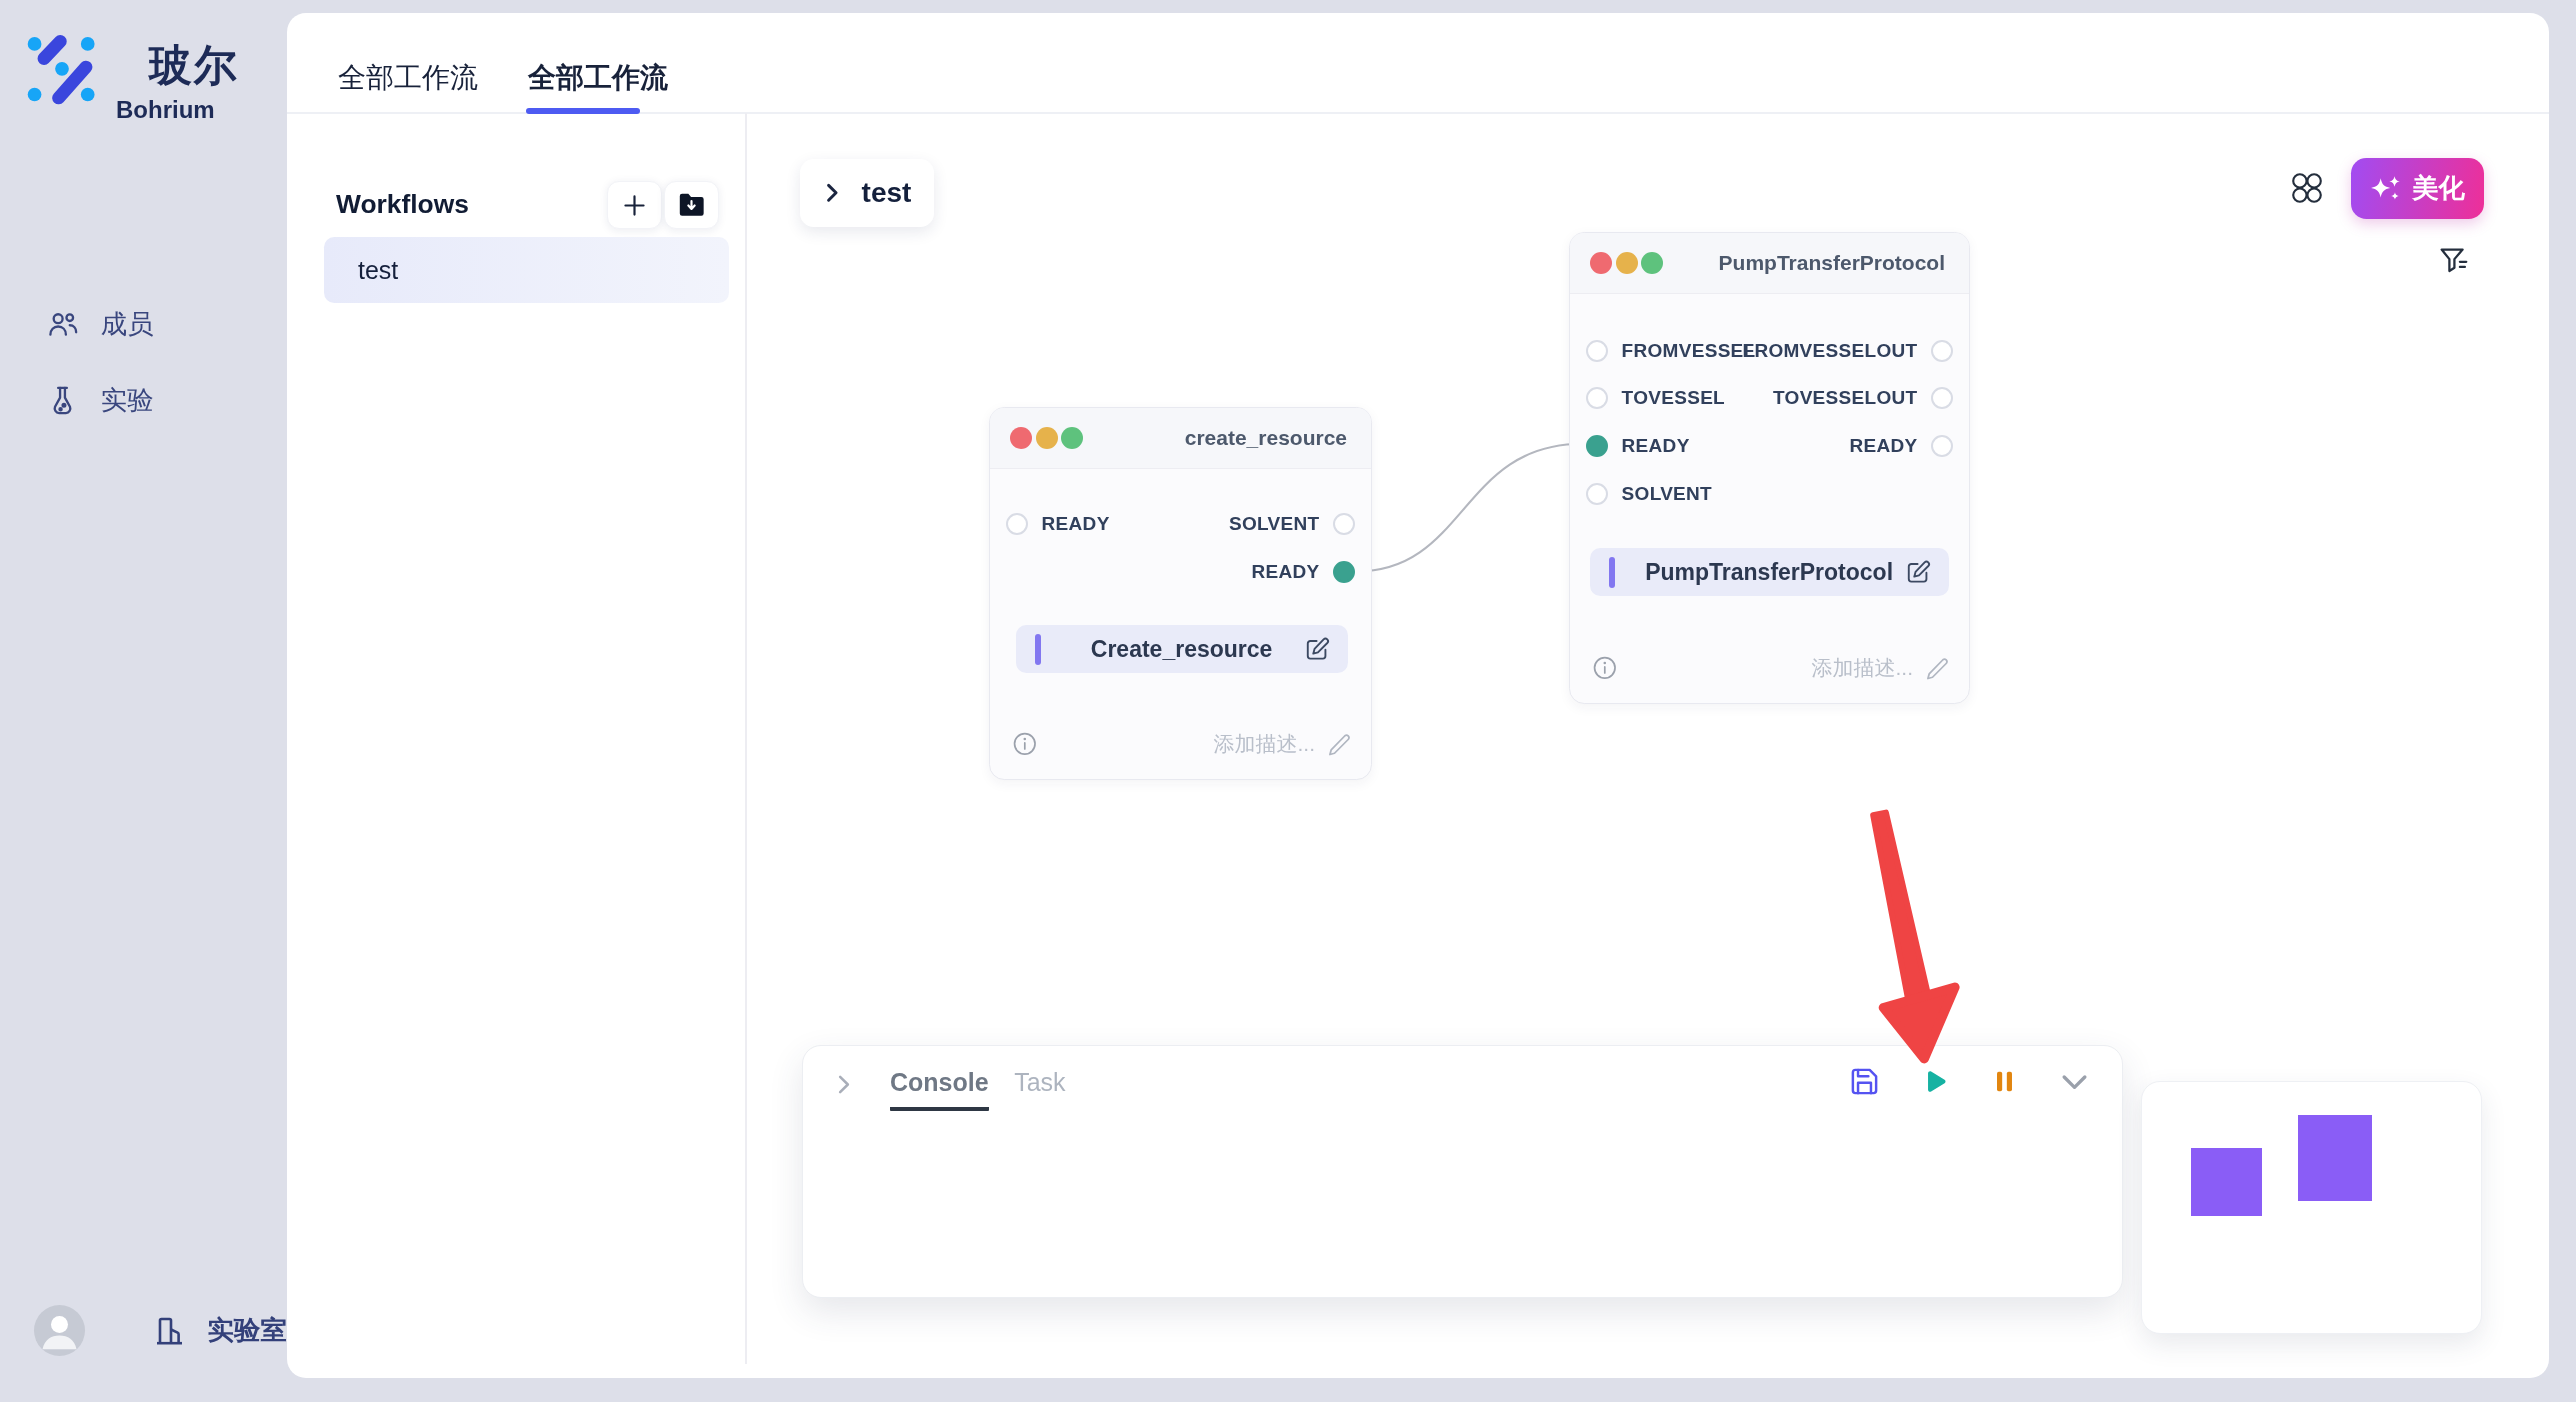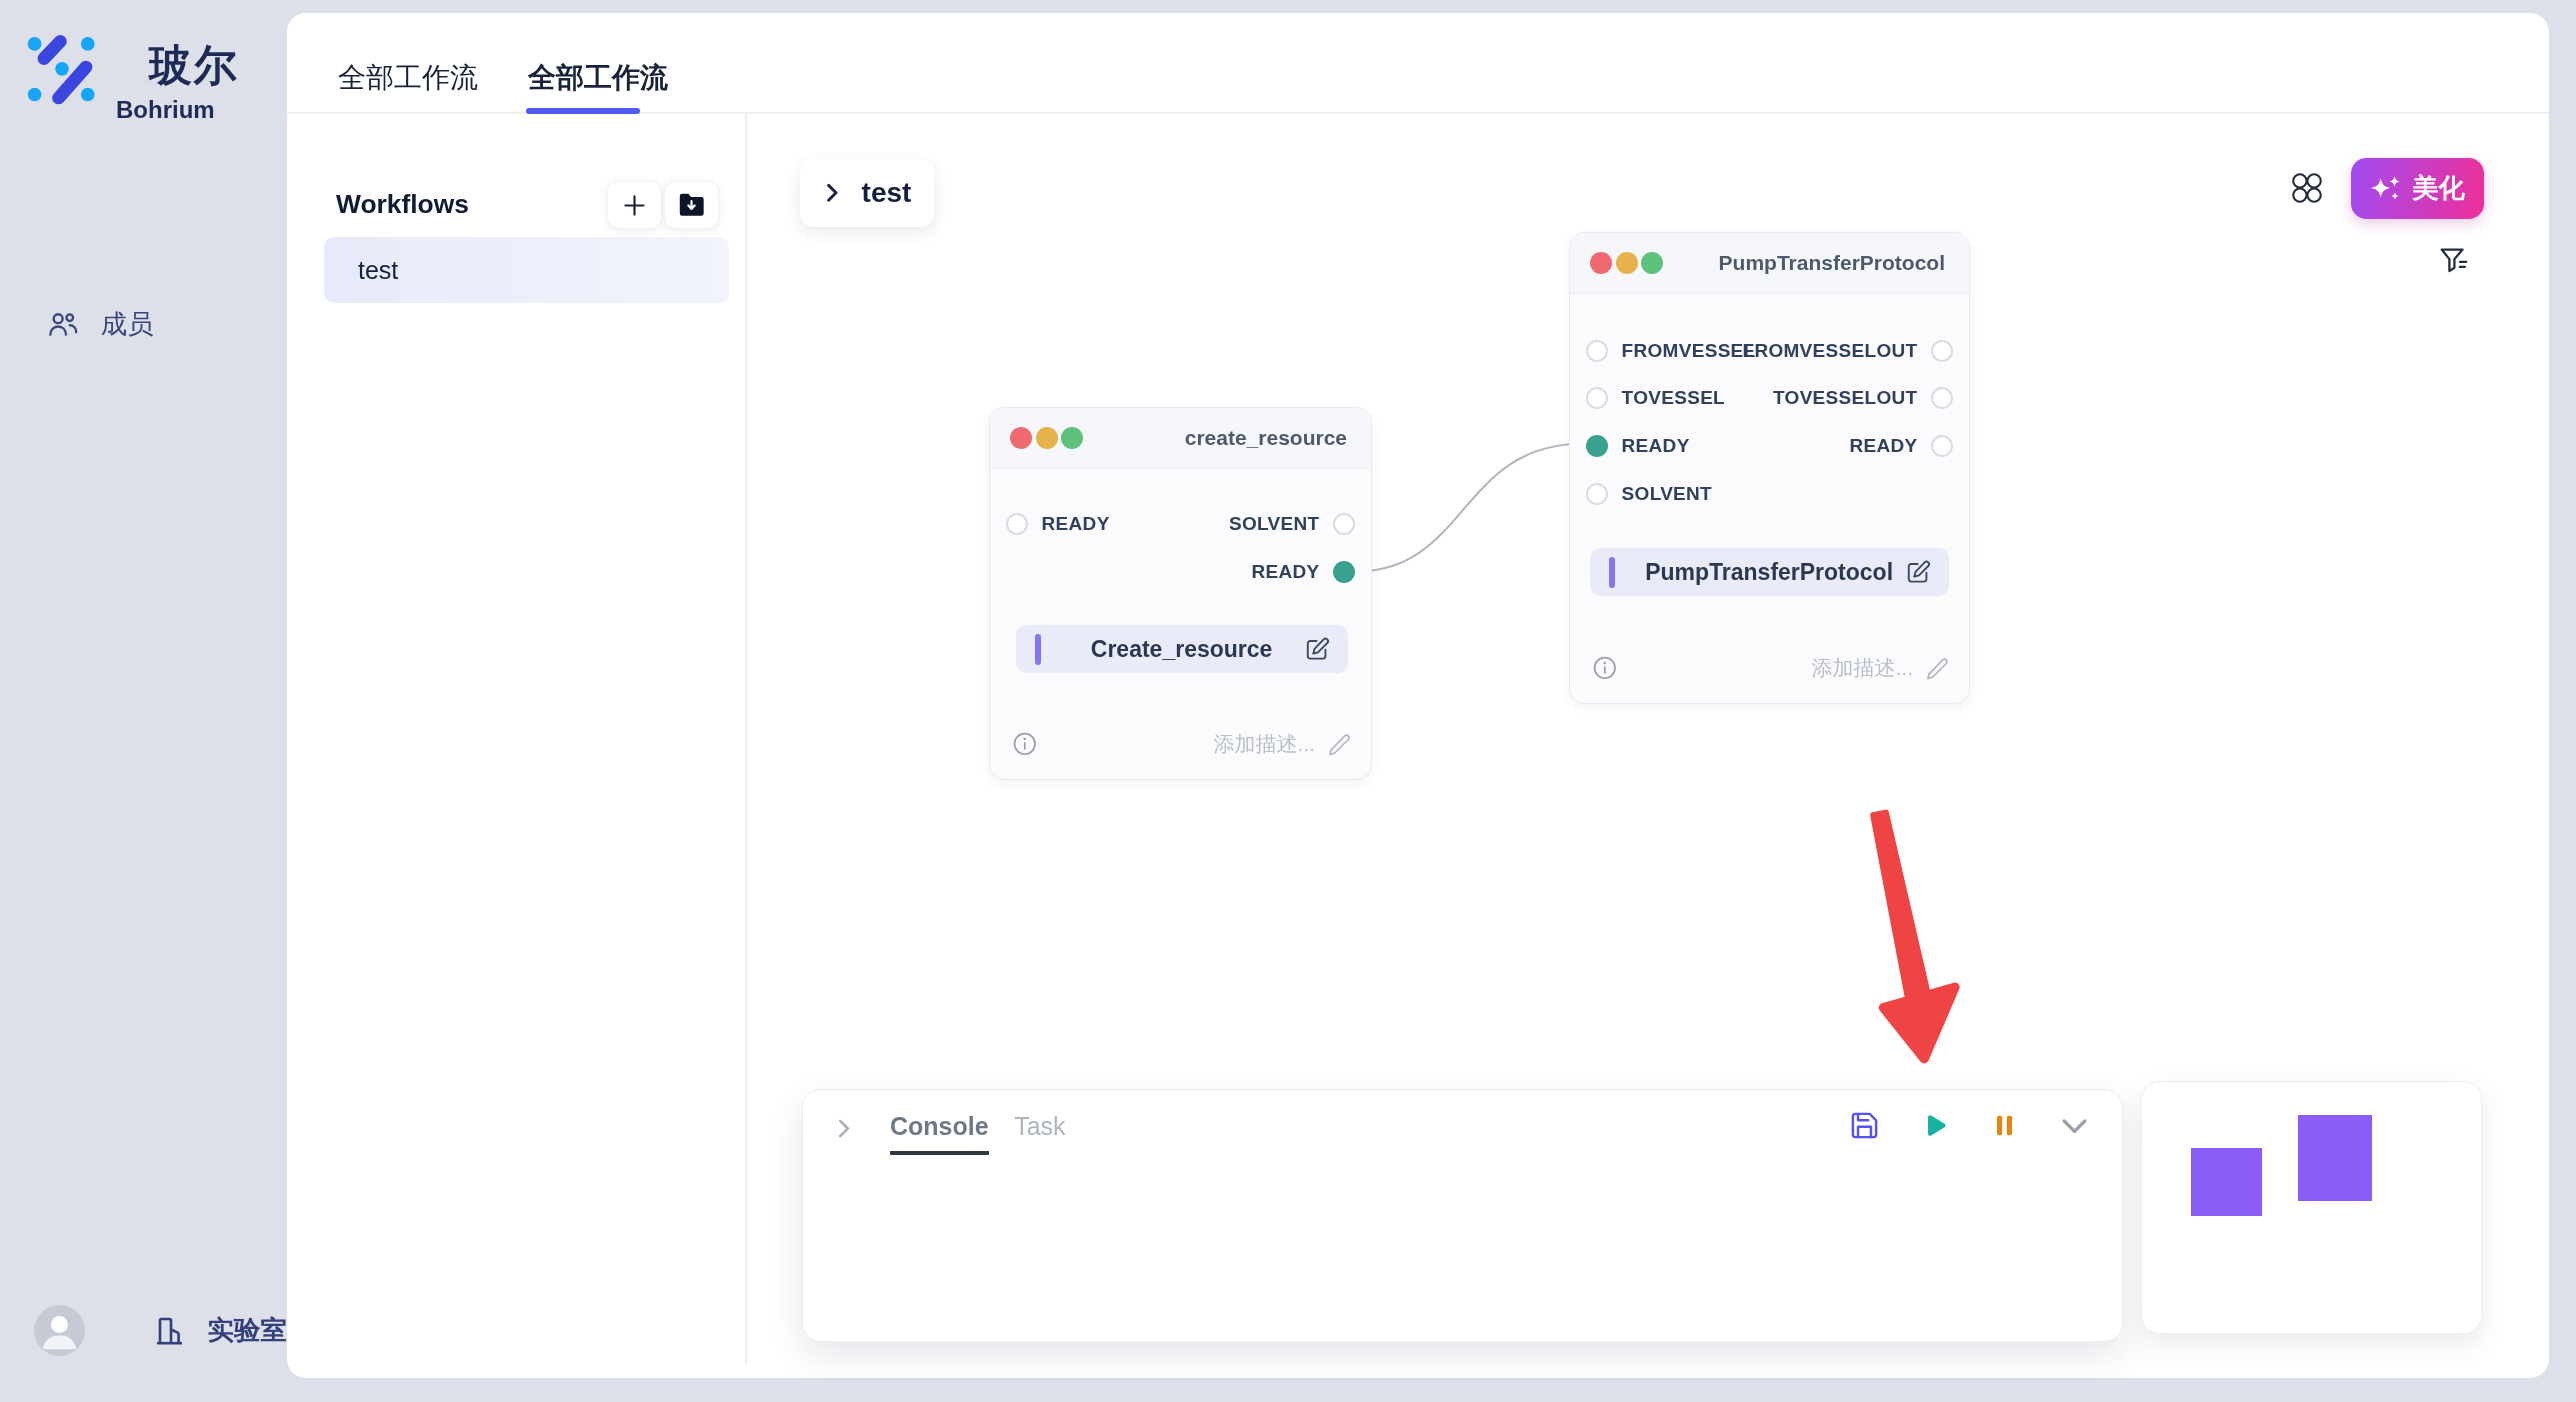--- a/index.html
+++ b/index.html
@@ -100,21 +100,21 @@
   .node-btn .edit-ic { position:absolute; right:17px; width:27px; height:27px; color:#3c4962; }
   .node-footer {
     position:absolute; left:22px; right:19px; bottom:17px; height:36px;
     display:flex; align-items:center; color:#9ba1ac;
   }
   .node-footer .desc { margin-left:auto; font-size:21px; color:#b9bfca; }
   .node-footer .pencil { width:25px; height:25px; margin-left:12px; color:#b0b6c1; }
 
   
   .console {
-    left:802px; top:1089px; width:1321px; height:253px; background:#fff; z-index:3;
+    left:802px; top:1045px; width:1321px; height:253px; background:#fff; z-index:3;
     border:1.7px solid #eceef2; border-radius:19px; box-shadow:0 13.6px 34px rgba(50,55,90,.12);
   }
   .console-head { position:absolute; left:29px; top:22px; display:flex; align-items:flex-start; }
   .c-chevron { width:24px; height:27px; margin-top:3.4px; color:#a9aeb9; cursor:pointer; }
   .ctab { font-size:25px; padding-bottom:10.2px; cursor:pointer; }
   .ctab.active { margin-left:34px; color:#6f7885; font-weight:700; border-bottom:4.3px solid #2e3744; border-radius:0.9px; }
   .ctab.idle { margin-left:25.6px; color:#adb4bf; font-weight:500; }
   .console-actions { position:absolute; right:32px; top:20.4px; display:flex; align-items:center; gap:39px; }
   .console-actions .act { width:31px; height:31px; cursor:pointer; }
 
@@ -154,20 +154,31 @@
         <svg viewBox="0 0 32 32" width="31" height="31" fill="none" stroke="currentColor" stroke-width="2.4" stroke-linecap="round">
           <circle cx="11.5" cy="10" r="4.6"></circle>
             <path d="M3.5 26.5c0-5.2 3.4-8.4 8-8.4s8 3.2 8 8.4"></path>
           <circle cx="23.5" cy="9" r="3.4"></circle>
             <path d="M23.5 16.8c4 0 6.6 2.8 6.6 7.2"></path>
         </svg>
       </span>
       <span class="side-label">成员</span>
     </div>
 
+    <div class="abs side-item" style="top:364px">
+      <span class="side-icon">
+        <svg viewBox="0 0 32 32" width="31" height="31" fill="none" stroke="currentColor" stroke-width="2.4" stroke-linecap="round" stroke-linejoin="round">
+          <path d="M11.5 3h9"></path>
+          <path d="M13.5 3v10l-5.2 9.4A4.8 4.8 0 0 0 12.5 29h7a4.8 4.8 0 0 0 4.2-6.6L18.5 13V3"></path>
+          <circle cx="17.5" cy="21" r="1.4" fill="currentColor"></circle>
+            <circle cx="14" cy="25" r="1.1" fill="currentColor"></circle>
+        </svg>
+      </span>
+      <span class="side-label">实验</span>
+    </div>
 
     <div class="abs side-footer">
       <span class="avatar">
         <svg viewBox="0 0 60 60" width="51" height="51">
           <circle cx="30" cy="23" r="10" fill="#fff"></circle>
           <path d="M10 52c2.5-11 10-16 20-16s17.5 5 20 16z" fill="#f2f3f6"></path>
         </svg>
       </span>
       <span class="workspace">
         <svg viewBox="0 0 32 32" width="32" height="32" fill="none" stroke="currentColor" stroke-width="2.6" stroke-linejoin="round">

